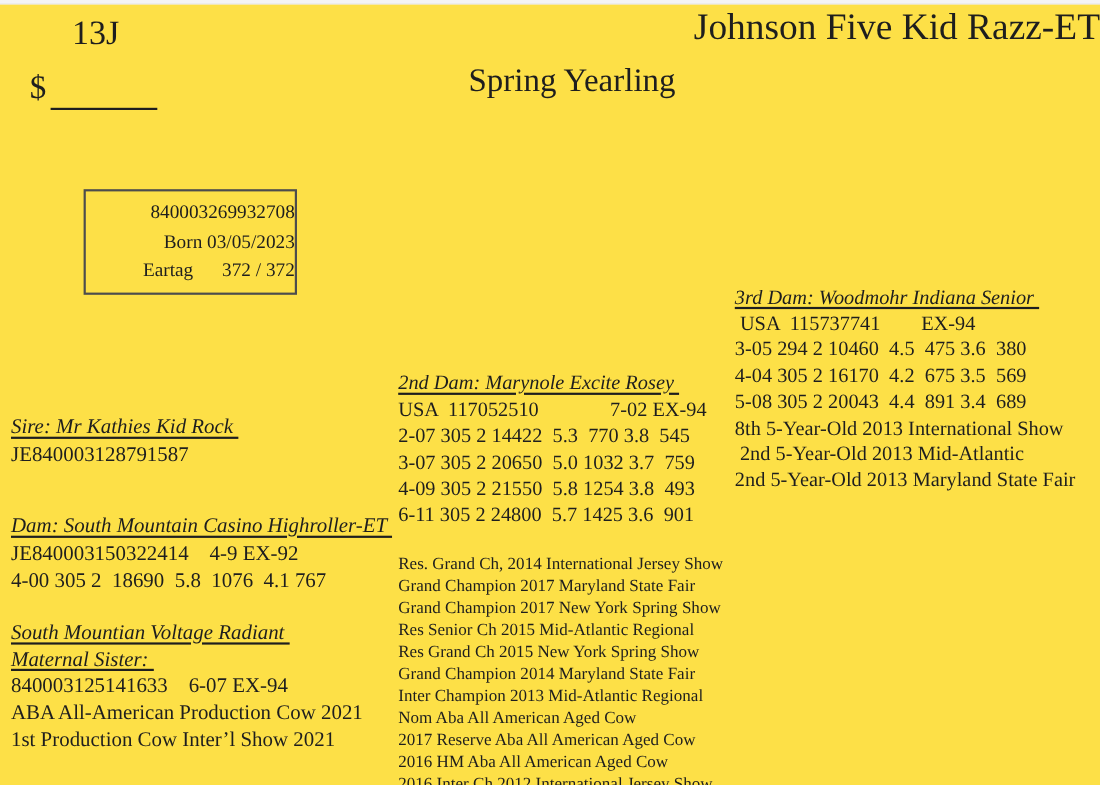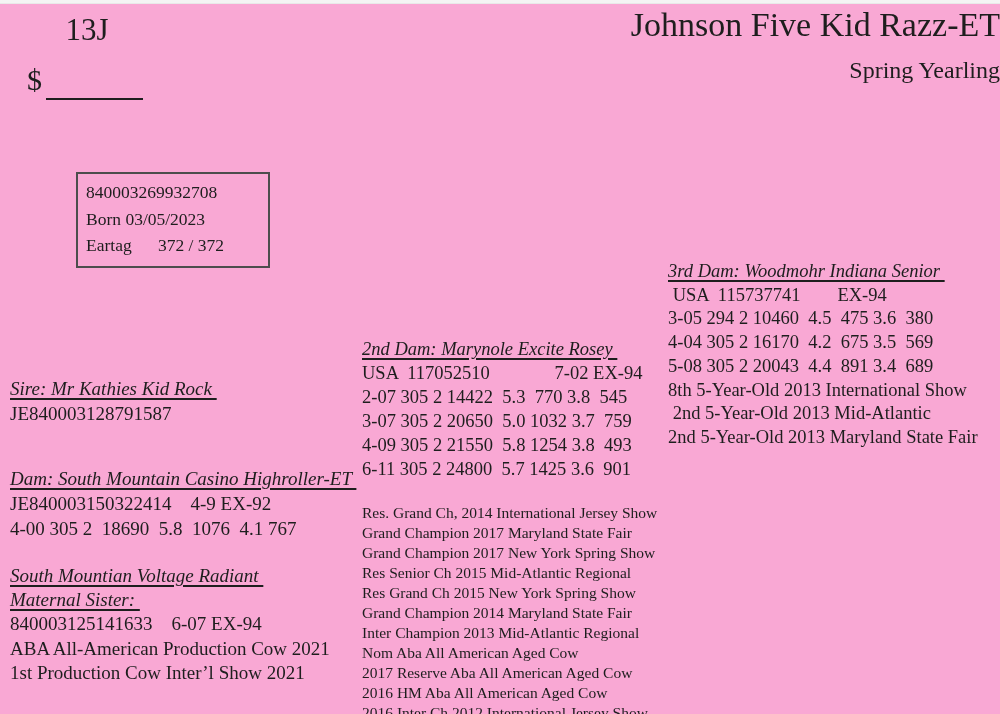--- a/index.html
+++ b/index.html
@@ -1,34 +1,34 @@
 <!DOCTYPE html>
 <html lang="en"><head>
 <meta charset="utf-8">
 <style>
   html,body{margin:0;padding:0;background:#ffffff;}
   .page{
-    position:relative;width:1000px;height:714px;background:#f9a8d4;
+    position:relative;width:1000px;height:714px;background:#fde047;
     font-family:"Liberation Serif", serif;color:#1e1e1e;overflow:hidden;
   }
   .top-edge{position:absolute;top:0;left:0;right:0;height:3px;background:#f4f4f4;border-bottom:1px solid #e9e9e9;}
   .line{white-space:pre;}
   .u-heading{font-style:italic;text-decoration:underline;text-decoration-thickness:1.5px;text-underline-offset:3px;white-space:pre;}
 
   .lot-number{position:absolute;left:37px;top:12px;width:100px;text-align:center;font-size:31px;}
   .price-symbol{position:absolute;left:27px;top:63px;font-size:30px;}
   .price-blank{position:absolute;left:46px;top:98px;width:97px;border-top:2px solid #1e1e1e;}
 
   .title{position:absolute;left:40px;top:6px;width:960px;text-align:right;font-size:34px;}
-  .subtitle{position:absolute;left:40px;top:57px;width:960px;text-align:right;font-size:24px;}
+  .subtitle{position:absolute;left:40px;top:57px;width:960px;text-align:center;font-size:30px;}
 
   .reg-box{
     position:absolute;left:76px;top:172px;width:182px;height:87px;
     border:2px solid #4d4d4d;padding:5px 0 0 8px;
-    font-size:17.5px;line-height:26.5px;
+    font-size:17.5px;line-height:26.5px;text-align:right;
   }
 
   .col-left{font-size:19px;}
   .sire-block{position:absolute;left:10px;top:376px;line-height:25px;font-family:Liberation Serif, serif;}
   .dam-block{position:absolute;left:10px;top:466px;line-height:25px;}
   .msister-block{position:absolute;left:10px;top:564px;line-height:24.2px;}
 
   .second-dam-block{position:absolute;left:362px;top:337px;font-size:18.5px;line-height:24px;}
   .second-dam-awards{font-size:15.5px;line-height:20px;margin-top:22px;}
 

